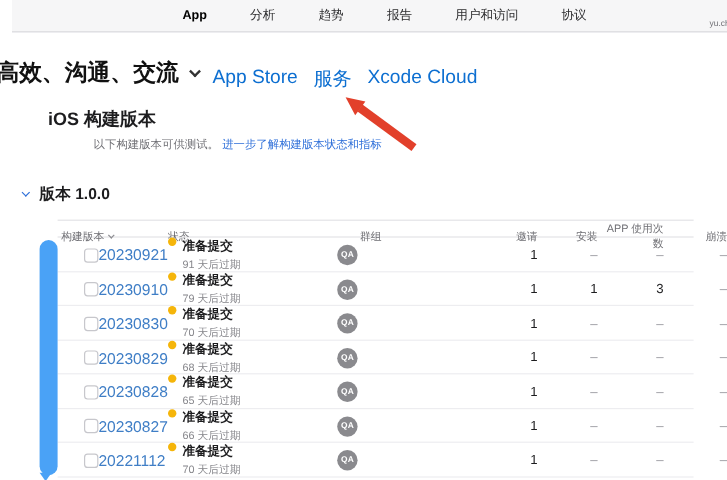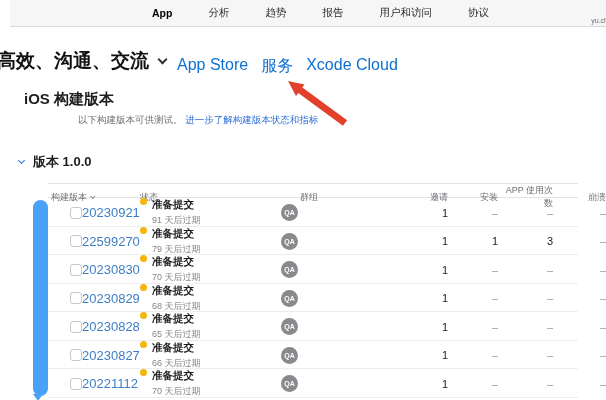--- a/index.html
+++ b/index.html
@@ -22,21 +22,21 @@
     font-weight:700; color:#111; display:flex; align-items:center; }
   .chev { display:inline-block; border-right:1.6px solid currentColor;
     border-bottom:1.6px solid currentColor; transform:rotate(45deg); }
   .title-chev { width:7px; height:7px; border-width:2px; margin-left:10px;
     margin-top:-4px; color:#333; }
   .tabs { position:absolute; left:177px; top:56px; display:flex; gap:13px;
     font-size:16px; color:#0d6fd1; }
   .tab { padding-bottom:5px; cursor:pointer; }
   .tab.active { border-bottom:2px solid #3d72a4; }
   
-  .section-title { position:absolute; left:24px; top:90px; font-size:15px;
+  .section-title { position:absolute; left:40px; top:90px; font-size:15px;
     font-weight:700; color:#1d1d1f; }
   .section-desc { position:absolute; left:38px; top:114px; font-size:9.5px;
     color:#6e6e73;margin-left:40px; }
   .section-desc a { color:#2e6fd9; text-decoration:none; cursor:pointer; }
   .version-row { position:absolute; left:19px; top:153px; display:flex;
     align-items:center; gap:9px; font-size:13px; font-weight:700; }
   .version-chev { width:5px; height:5px; color:#2e6fd9; margin-top:-3px; }
   
   .table { position:absolute; left:20px; top:183px; width:558px; }
   .thead, .trow { display:grid;
@@ -147,21 +147,21 @@
       <div class="num">1</div>
       <div class="num muted">–</div>
       <div class="num muted">–</div>
       <div class="num muted">–</div>
     </div>
 
     <div class="trow">
       <div>
           <span class="cb"></span>
         </div>
-      <a class="build">22599270</a>
+      <a class="build">20230910</a>
       <div>
         <div class="status-line">
             <span class="dot"></span>
             <span>准备提交</span>
           </div>
         <div class="expiry">79 天后过期</div>
       </div>
       <div>
           <span class="qa-badge">QA</span>
         </div>

